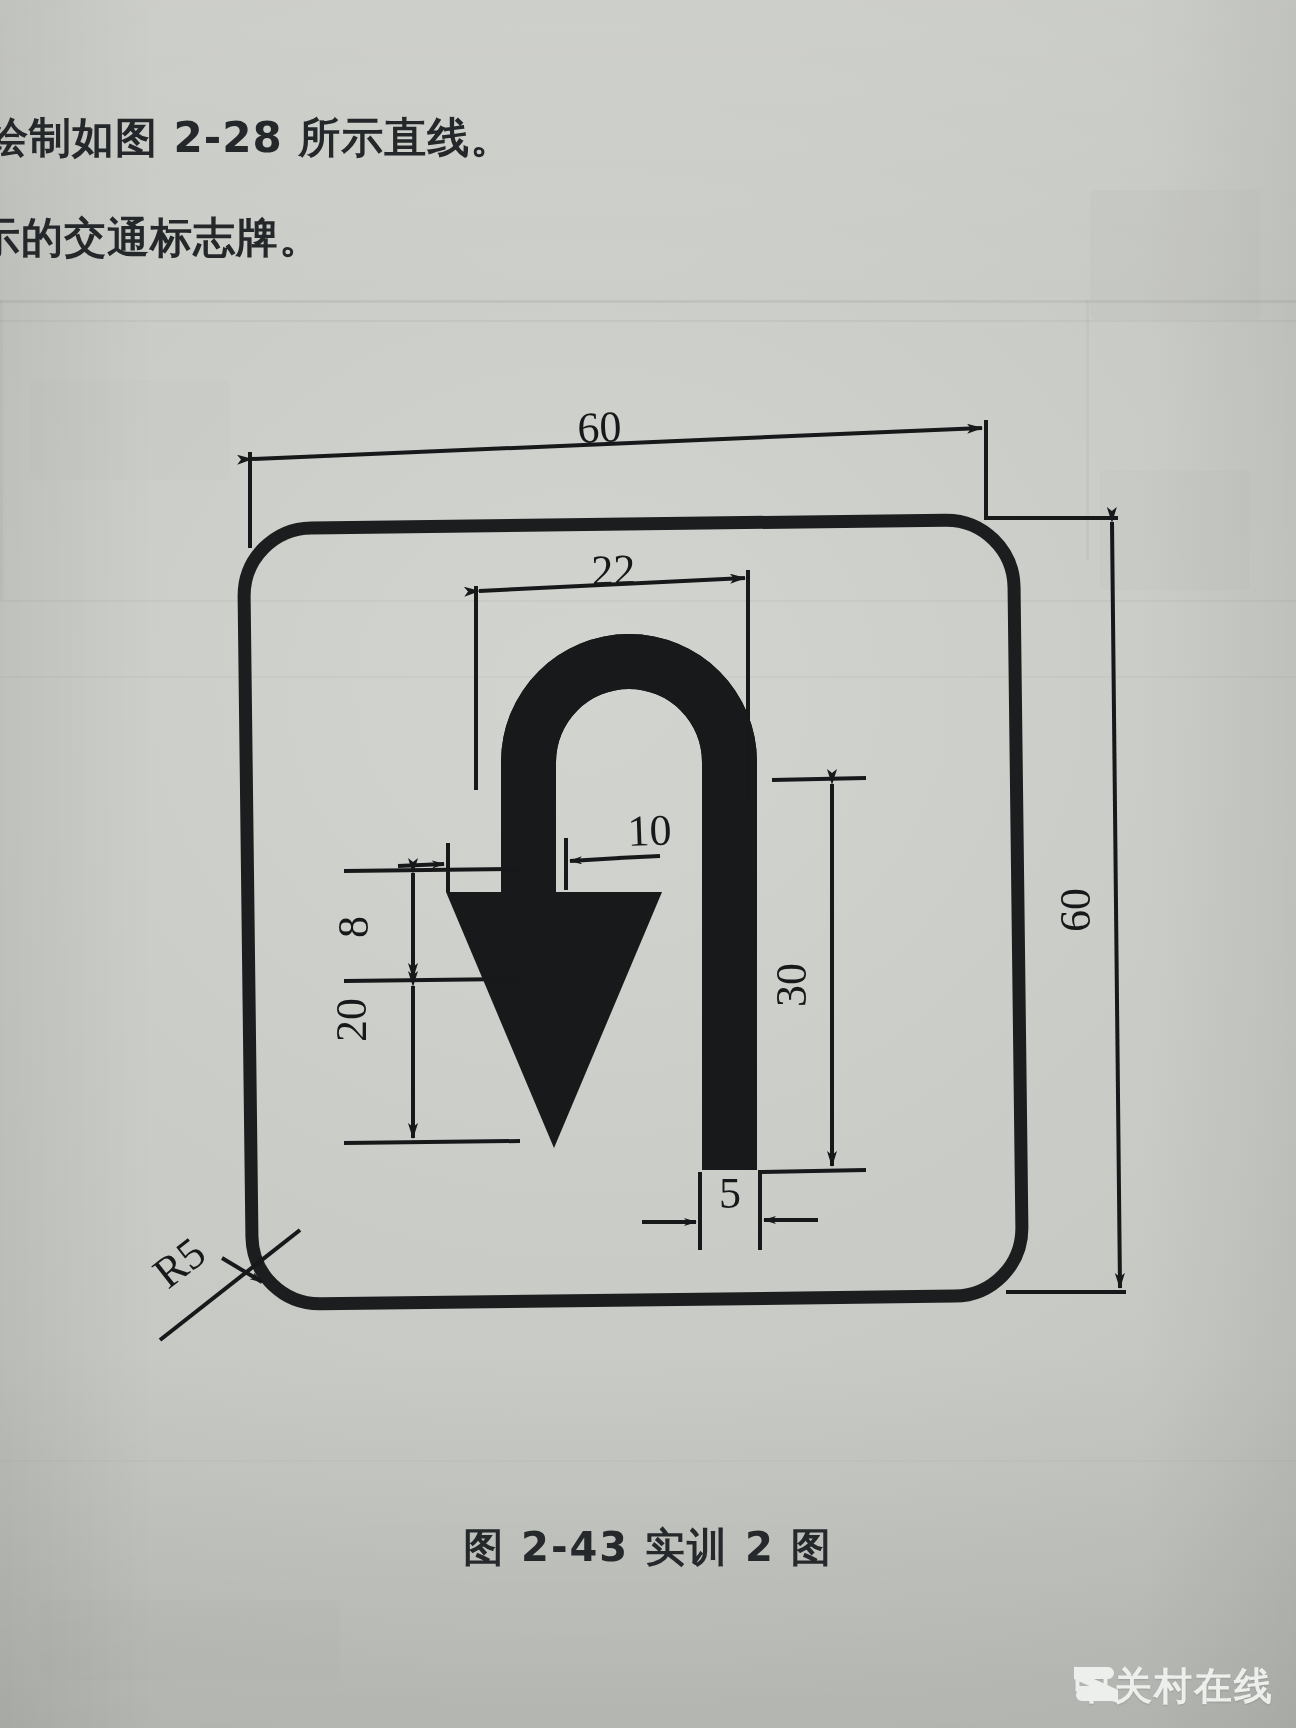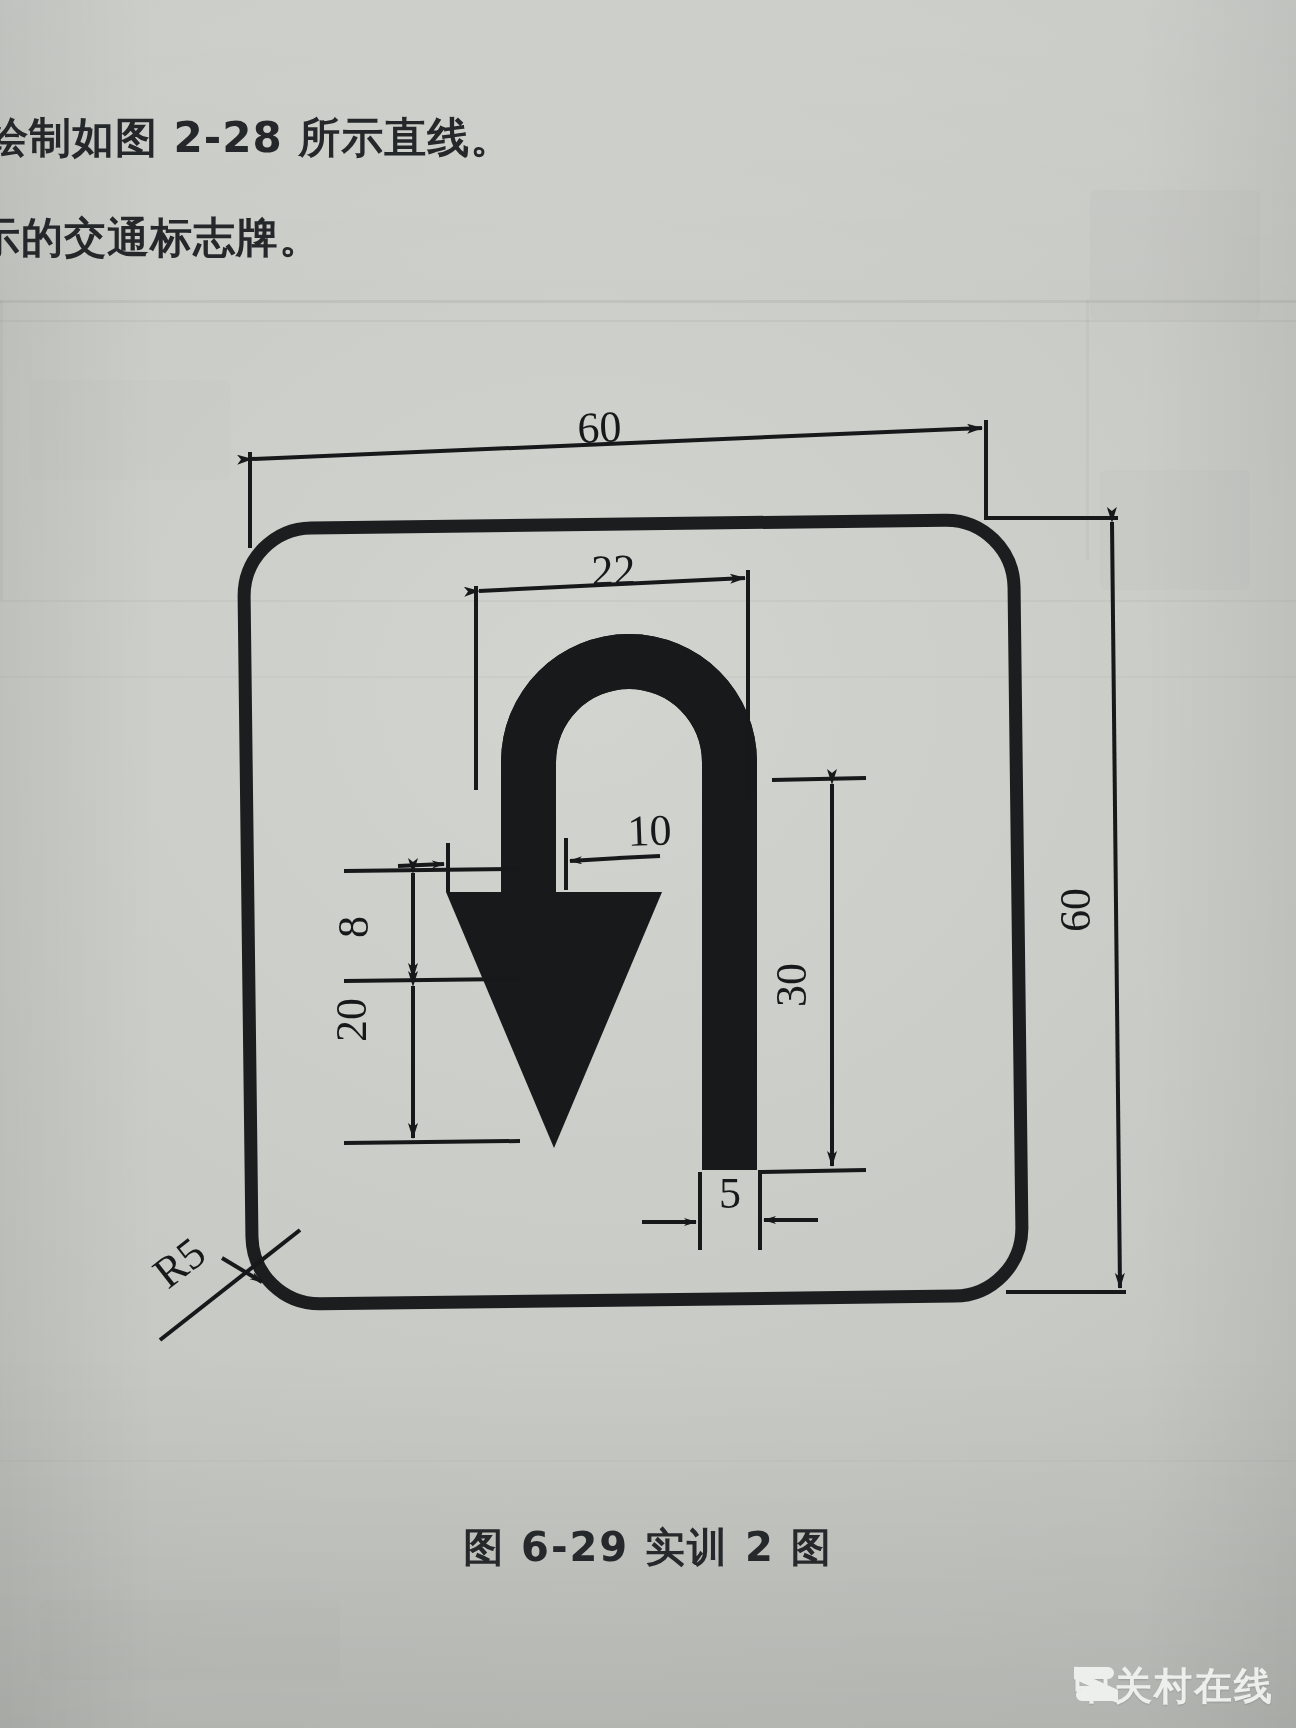--- a/index.html
+++ b/index.html
@@ -191,20 +191,20 @@
   <text class="dim" x="730" y="1208" text-anchor="middle" style="font-family:'Liberation Serif',serif;font-size:44px;fill:#16181a;">5</text>
 
   <g stroke="#16181a" stroke-width="4" fill="none">
     <line x1="160" y1="1340" x2="300" y2="1230"></line>
     <line x1="222" y1="1258" x2="262" y2="1282" marker-end="url(#ahs)"></line>
   </g>
   <text class="dim" x="168" y="1290" text-anchor="start" style="font-family:'Liberation Serif',serif;font-size:44px;fill:#16181a;" transform="rotate(-38 168 1290)">R5</text>
 
 </svg>
 
-<div class="txt cap" style="left:0;top:1520px;width:1296px;text-align:center;">图 6-29   实训 2 图</div>
+<div class="txt cap" style="left:0;top:1520px;width:1296px;text-align:center;">图 2-43   实训 2 图</div>
 
 <div id="wm">
   <svg class="wmlogo" viewBox="0 0 44 42">
     <path d="M4,6 h30 a6,6 0 0 1 0,12 h-14 l22,10 a6,6 0 0 1 -4,12 h-30 a6,6 0 0 1 0,-12 h14 l-22,-10 a6,6 0 0 1 4,-12 z" fill="#f2f4f1"></path>
   </svg>
   <span class="wmtext">中关村在线</span>
 </div>
 
 </body></html>

